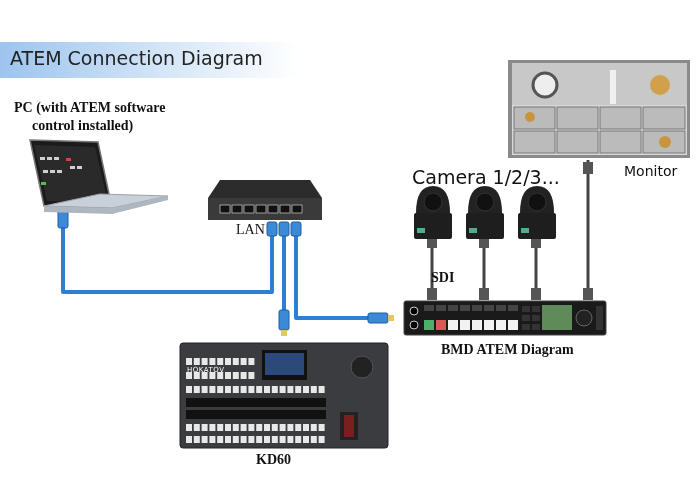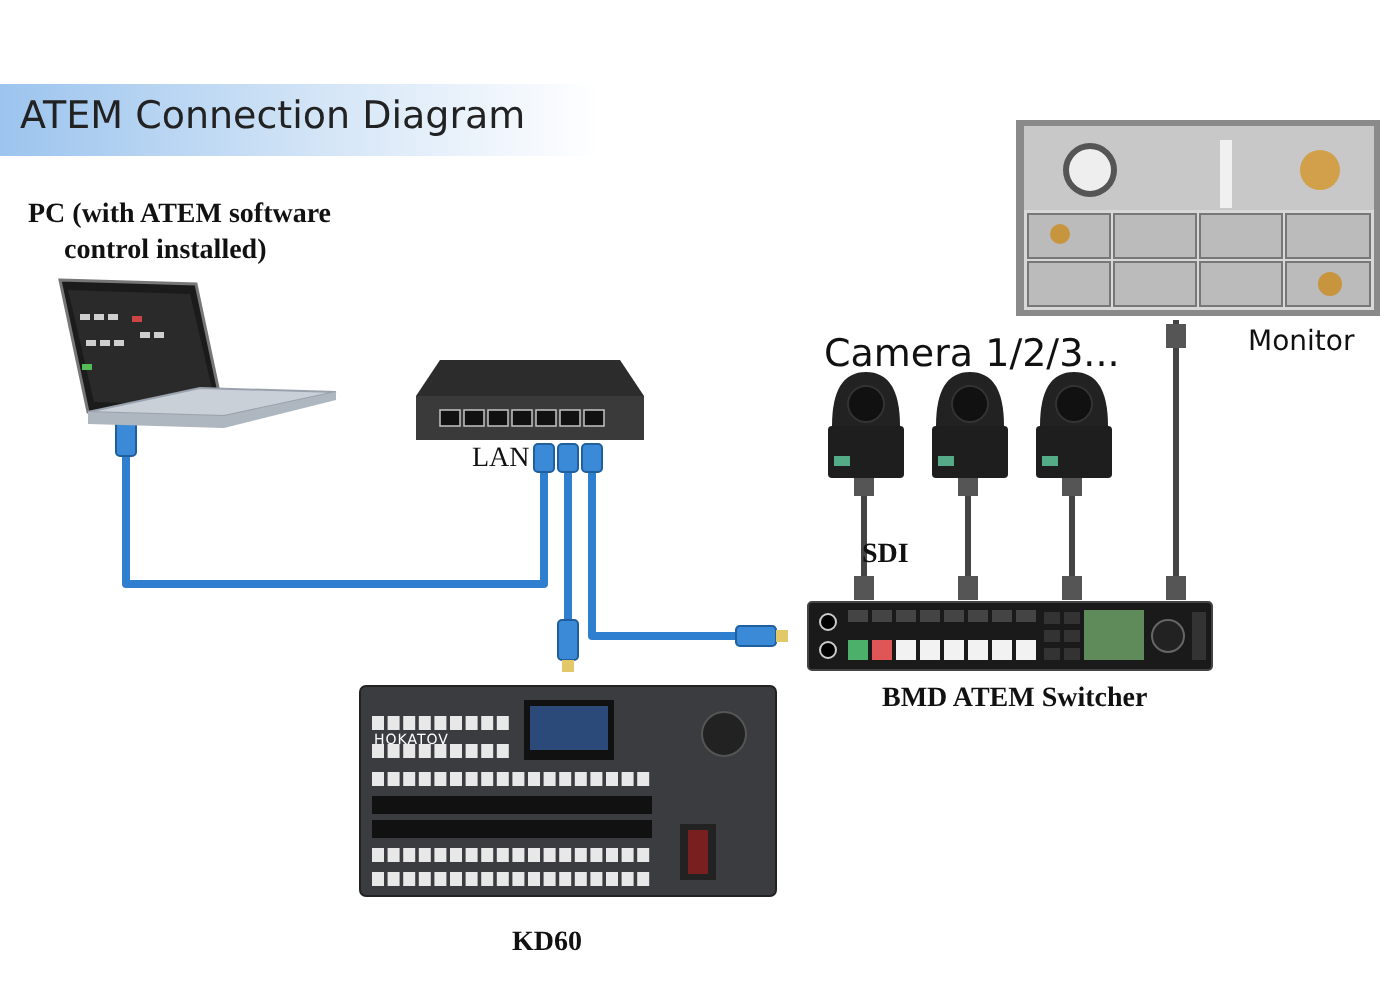--- a/index.html
+++ b/index.html
@@ -254,14 +254,14 @@
     <rect x="344" y="415" width="10" height="22" fill="#7a1f1f"></rect>
   </g>
 </svg>
 
 <div class="abs" style="left:187px;top:366px;font-size:7px;font-weight:normal;color:#fff;letter-spacing:0.5px;">HOKATOV</div>
 
 <div class="abs lbl" style="left:236px;top:222px;font-weight:normal;">LAN</div>
 <div class="abs lbl-n" style="left:412px;top:166px;font-size:19px;text-align:right;">Camera 1/2/3...</div>
 <div class="abs lbl-n" style="left:612px;top:163px;margin-left:12px;">Monitor</div>
 <div class="abs lbl" style="left:396px;top:270px;margin-left:35px;">SDI</div>
-<div class="abs lbl" style="left:441px;top:342px;">BMD ATEM Switcher</div>
-<div class="abs lbl" style="left:256px;top:464px;">KD60</div>
+<div class="abs lbl" style="left:441px;top:342px;">BMD ATEM Diagram</div>
+<div class="abs lbl" style="left:256px;top:452px;">KD60</div>
 
 </body></html>

